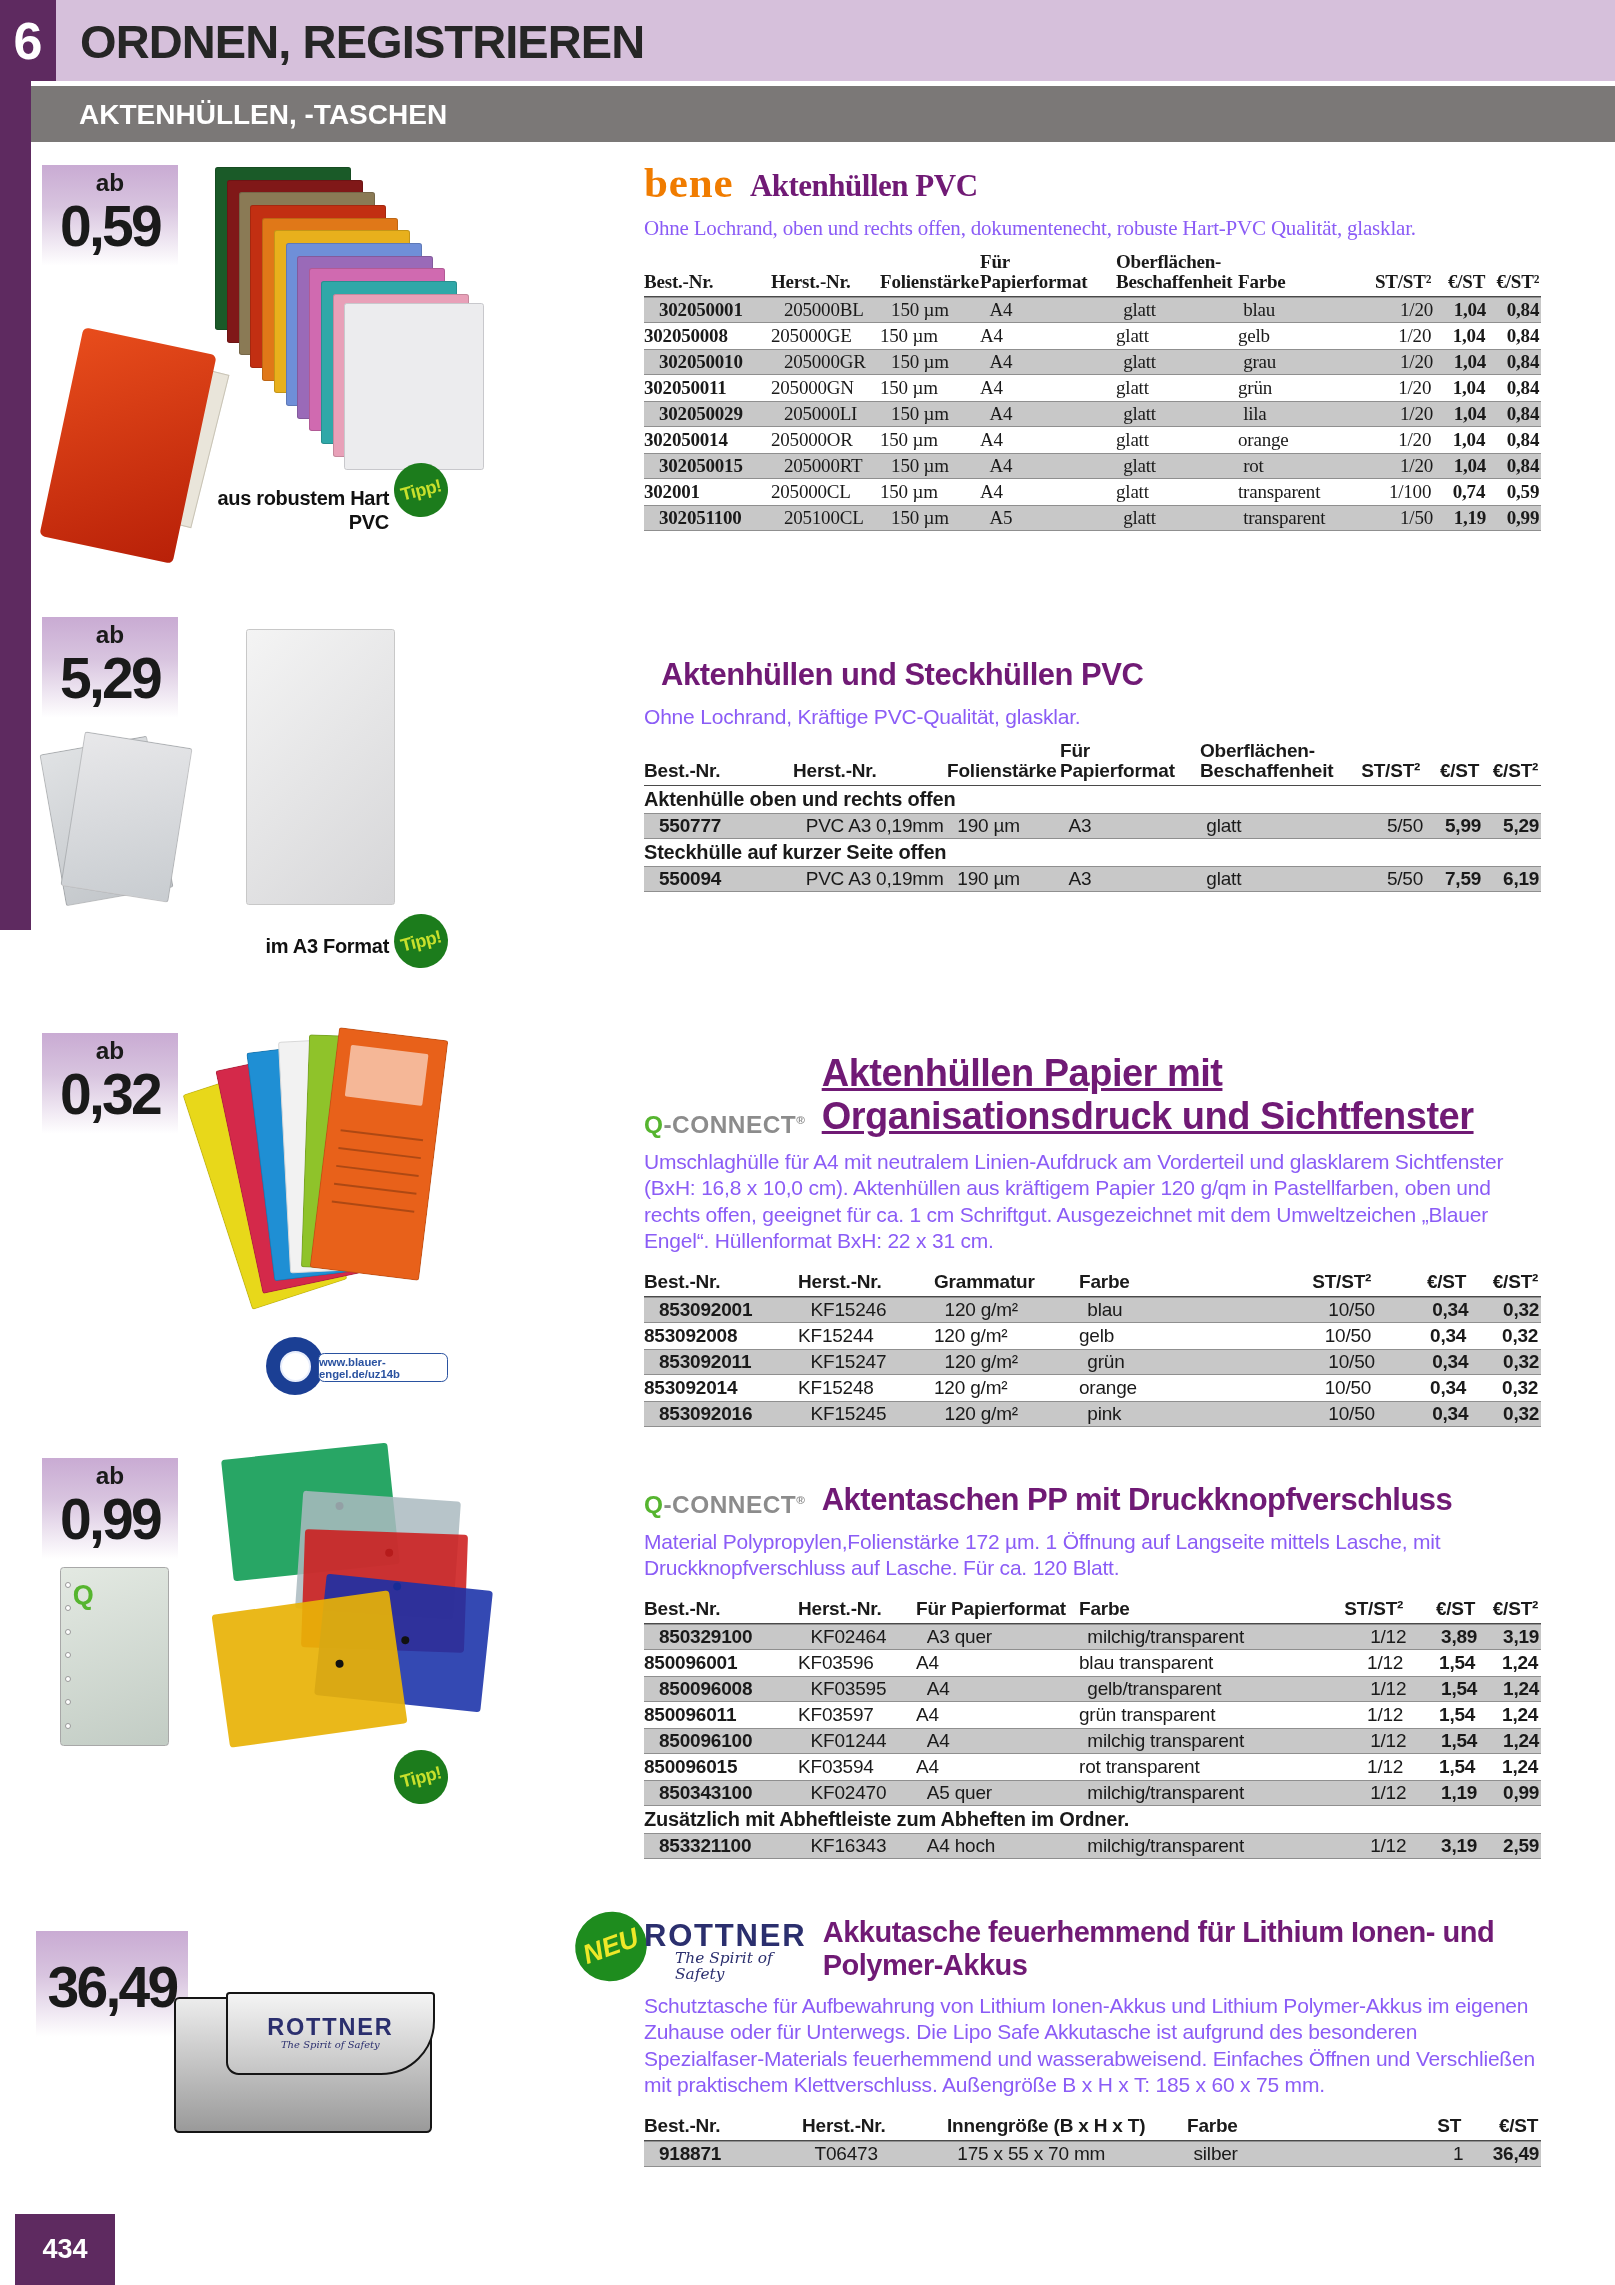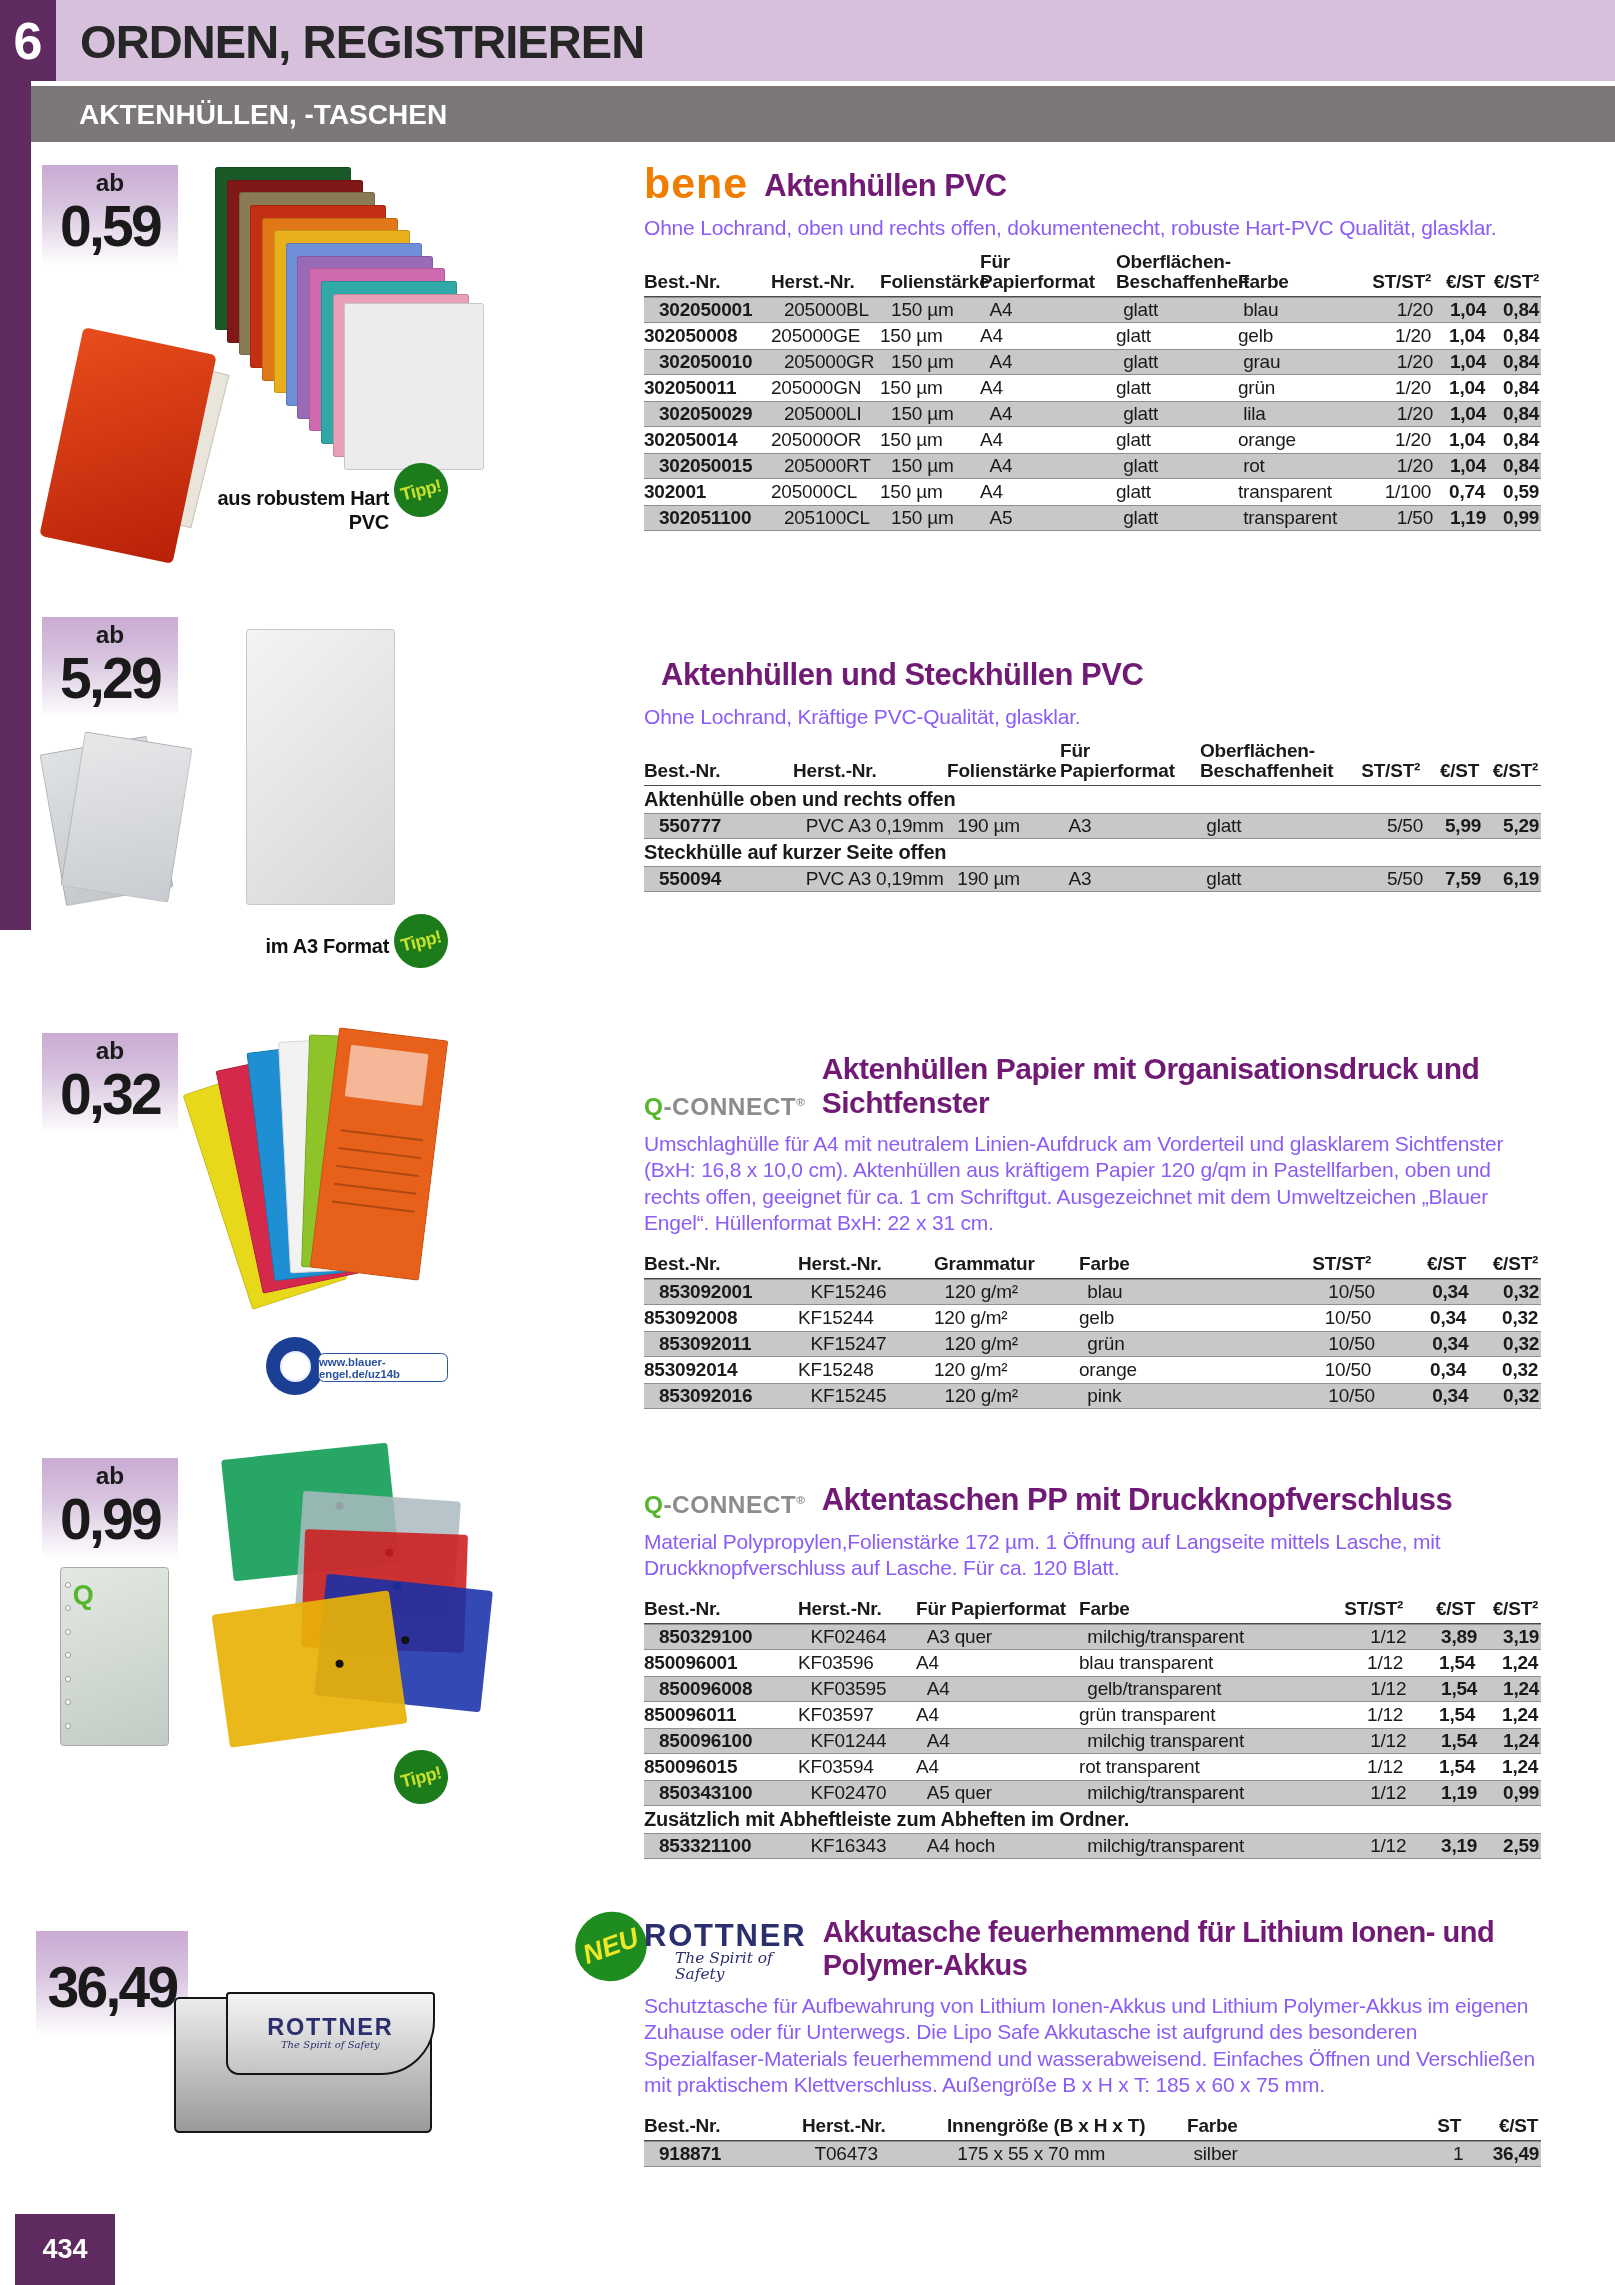--- a/index.html
+++ b/index.html
@@ -224,21 +224,21 @@
   </div>
   <div class="bag">
     <div class="body"></div>
     <div class="flap">
       <div class="blabel">ROTTNER</div>
       <div class="btag">The Spirit of Safety</div>
     </div>
   </div>
   <div class="neu" style="left:575px;top:1912px;">NEU</div>
 
-  <section class="product" style="top:163px;">
+  <section class="product" style="top:163px;font-family:Liberation Serif, serif;">
     <div class="brandrow">
       <span class="bene-logo">bene</span>
       <h2 class="ptitle">Aktenhüllen PVC</h2>
     </div>
     <p class="desc">Ohne Lochrand, oben und rechts offen, dokumentenecht, robuste Hart-PVC Qualität, glasklar.</p>
     <div class="ptable t1">
         <div class="trow thead">
           <div class="tcell c0">Best.-Nr.</div>
           <div class="tcell c1">Herst.-Nr.</div>
           <div class="tcell c2">Folienstärke</div>
@@ -388,21 +388,21 @@
           <div class="tcell c5">5/50</div>
           <div class="tcell c6">7,59</div>
           <div class="tcell c7">6,19</div>
         </div>
       </div>
   </section>
 
   <section class="product" style="top:1052px;">
     <div class="brandrow">
       <span class="q-logo"><span class="q-green">Q</span><span class="q-gray">-CONNECT</span><span class="q-reg">®</span></span>
-      <h2 class="ptitle" style="font-size:30px;">Aktenhüllen Papier mit Organisationsdruck und Sichtfenster</h2>
+      <h2 class="ptitle" style="font-size:38px;text-decoration:underline;">Aktenhüllen Papier mit Organisationsdruck und Sichtfenster</h2>
     </div>
     <p class="desc">Umschlaghülle für A4 mit neutralem Linien-Aufdruck am Vorderteil und glasklarem Sichtfenster (BxH: 16,8 x 10,0 cm). Aktenhüllen aus kräftigem Papier 120 g/qm in Pastellfarben, oben und rechts offen, geeignet für ca. 1 cm Schriftgut. Ausgezeichnet mit dem Umweltzeichen „Blauer Engel“. Hüllenformat BxH: 22 x 31 cm.</p>
     <div class="ptable t3">
         <div class="trow thead">
           <div class="tcell c0">Best.-Nr.</div>
           <div class="tcell c1">Herst.-Nr.</div>
           <div class="tcell c2">Grammatur</div>
           <div class="tcell c3">Farbe</div>
           <div class="tcell c4">ST/ST²</div>
           <div class="tcell c5">€/ST</div>

